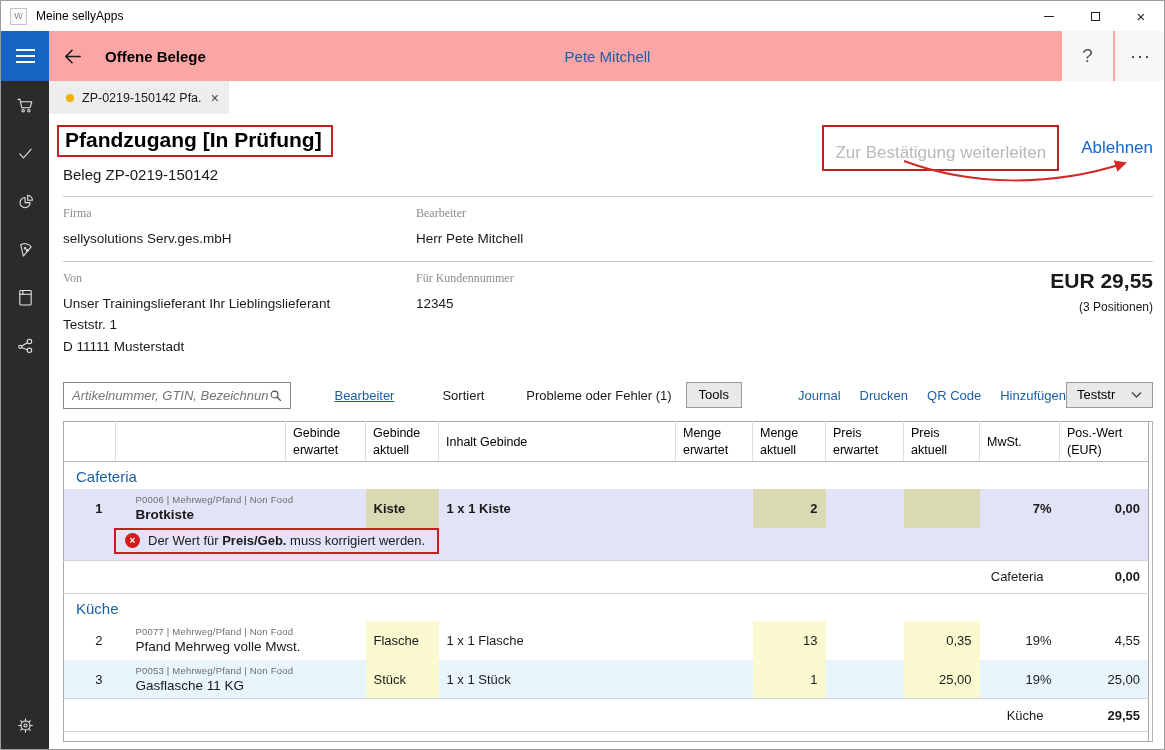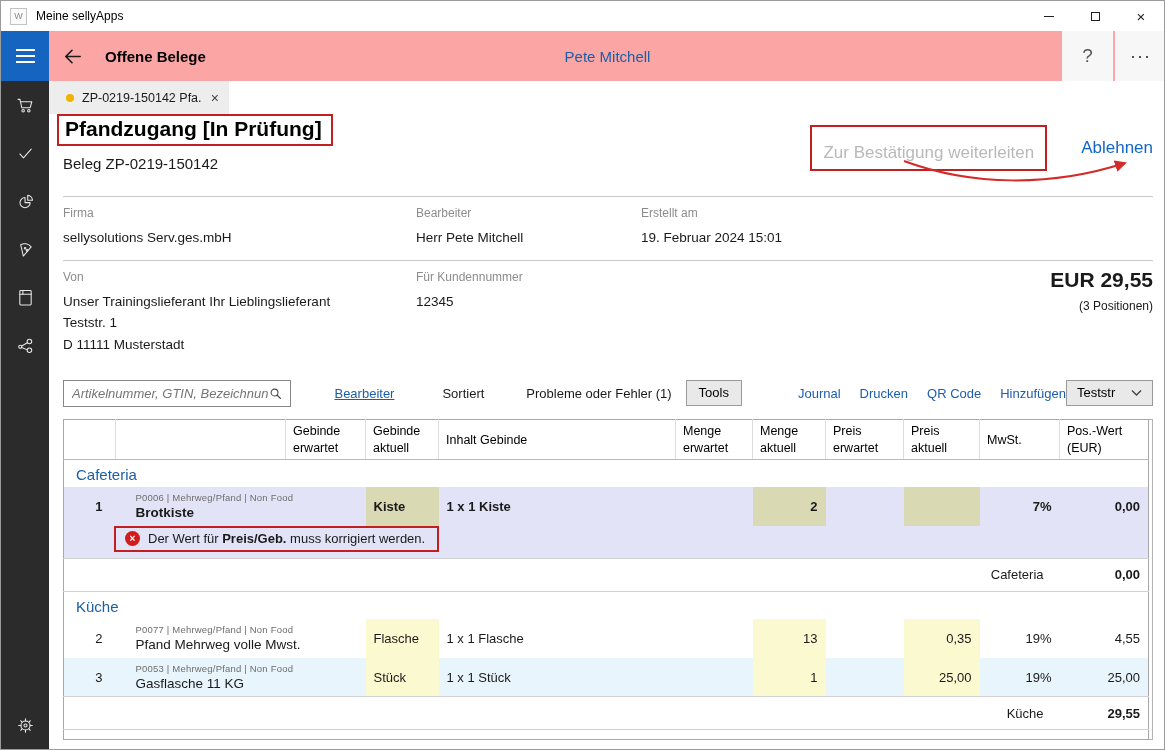--- a/index.html
+++ b/index.html
@@ -38,30 +38,30 @@
   .hdr-btn.more { font-size:18px; letter-spacing:1px; color:#333; }
   
   .tabbar { height:33px; background:#fff; display:flex; }
   .tab { width:180px; background:#ededed; display:flex; align-items:center; padding:0 10px 0 17px; }
   .tab-dot { width:8px; height:8px; border-radius:50%; background:#f0b400; margin-right:8px; flex:none; }
   .tab-label { font-size:12.5px; color:#1a1a1a; white-space:nowrap; overflow:hidden; }
   .tab-close { margin-left:10px; font-size:14px; color:#444; }
   
   .content { padding:0 13px 0 14px; position:relative; }
   .doc-head { position:relative; height:82px; }
-  .doc-title-box { display:inline-block; border:2px solid #c22020; margin-left:-6px; padding:1px 9px 3px 6px; }
+  .doc-title-box { display:inline-block; border:2px solid #c22020; margin-top:11px; margin-left:-6px; padding:1px 9px 3px 6px; }
   .doc-title { font-size:21px; font-weight:bold; color:#000; }
   .beleg { font-size:15px; margin:9px 0 0 0; }
   .doc-actions { position:absolute; top:11px; right:0; display:flex; align-items:center; }
   .forward-box { border:2px solid #c22020; color:#b9b9b9; font-size:17px; padding:16px 11px 6px; }
-  .reject-link { color:#1266c8; font-size:17px; margin-left:34px; }
+  .reject-link { color:#1266c8; font-size:17px; margin-left:22px; }
   .annot-arrow { position:absolute; top:42px; right:18px; }
   hr.div { border:0; border-top:1px solid #c9c9c9; }
   .info-grid { display:grid; grid-template-columns:353px 225px 1fr; padding:9px 0 11px; position:relative; }
-  .f-label { font-size:12px; color:#8c8c8c; margin-bottom:7px; }
+  .f-label { font-size:12px; color:#8c8c8c; margin-bottom:7px;font-family:Liberation Serif, serif; }
   .f-value { font-size:13.5px; color:#1a1a1a; line-height:1.6; }
   .total-block { position:absolute; right:0; top:7px; text-align:right; }
   .total-amount { font-size:21px; font-weight:bold; }
   .total-pos { font-size:12px; margin-top:7px; }
   
   .toolbar { display:flex; align-items:center; margin-top:13px; height:28px; font-size:13px; }
   .search-box { width:248px; height:27px; border:1px solid #878787; display:flex; align-items:center; padding:0 7px 0 8px; background:#fff; }
   .search-box input { border:0; outline:0; flex:1; font-size:13px; font-style:italic; color:#777; font-family:inherit; min-width:0; }
   .tb-link { white-space:nowrap; }
   .lnk-blue { color:#1b5fa8; }
@@ -228,24 +228,20 @@
 
     <div class="info-grid">
       <div>
         <div class="f-label">Firma</div>
         <div class="f-value">sellysolutions Serv.ges.mbH</div>
       </div>
       <div>
         <div class="f-label">Bearbeiter</div>
         <div class="f-value">Herr Pete Mitchell</div>
       </div>
-      <div>
-        <div class="f-label">Erstellt am</div>
-        <div class="f-value">19. Februar 2024 15:01</div>
-      </div>
     </div>
 
     <hr class="div">
 
     <div class="info-grid">
       <div>
         <div class="f-label">Von</div>
         <div class="f-value">Unser Trainingslieferant Ihr Lieblingslieferant</div>
         <div class="f-value">Teststr. 1</div>
         <div class="f-value">D 11111 Musterstadt</div>

